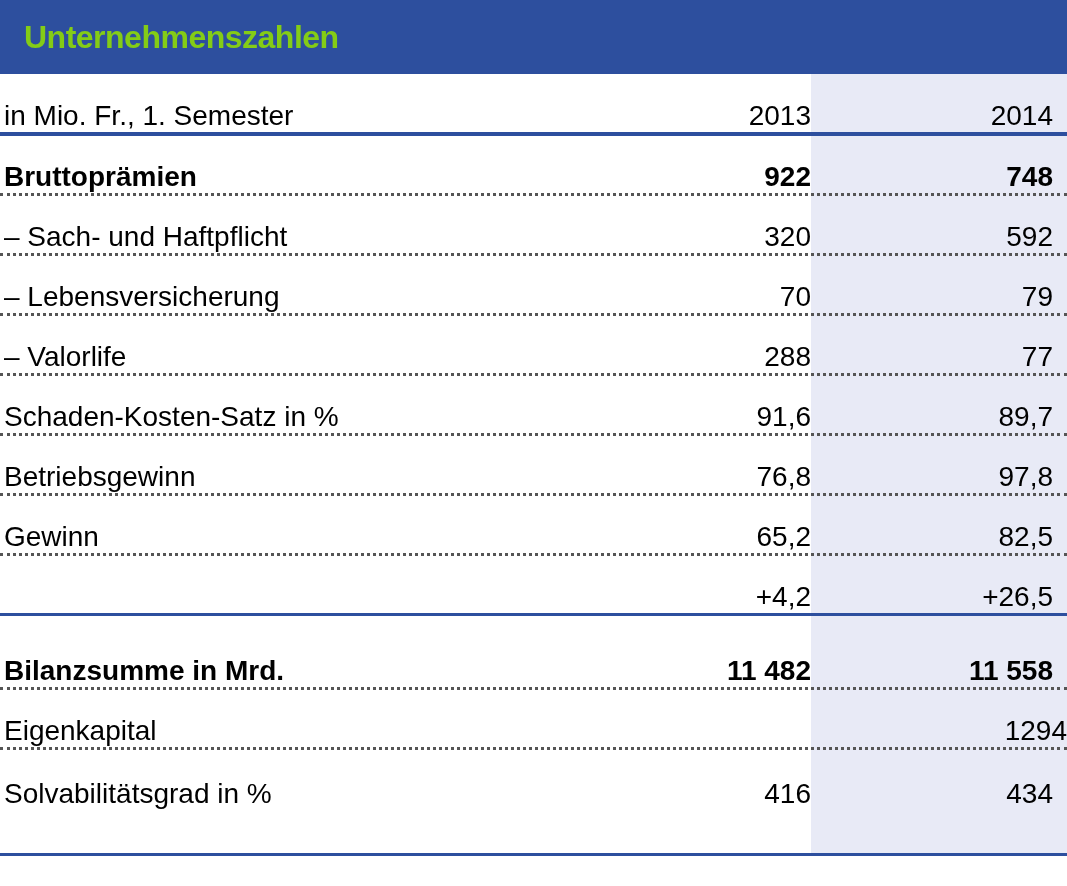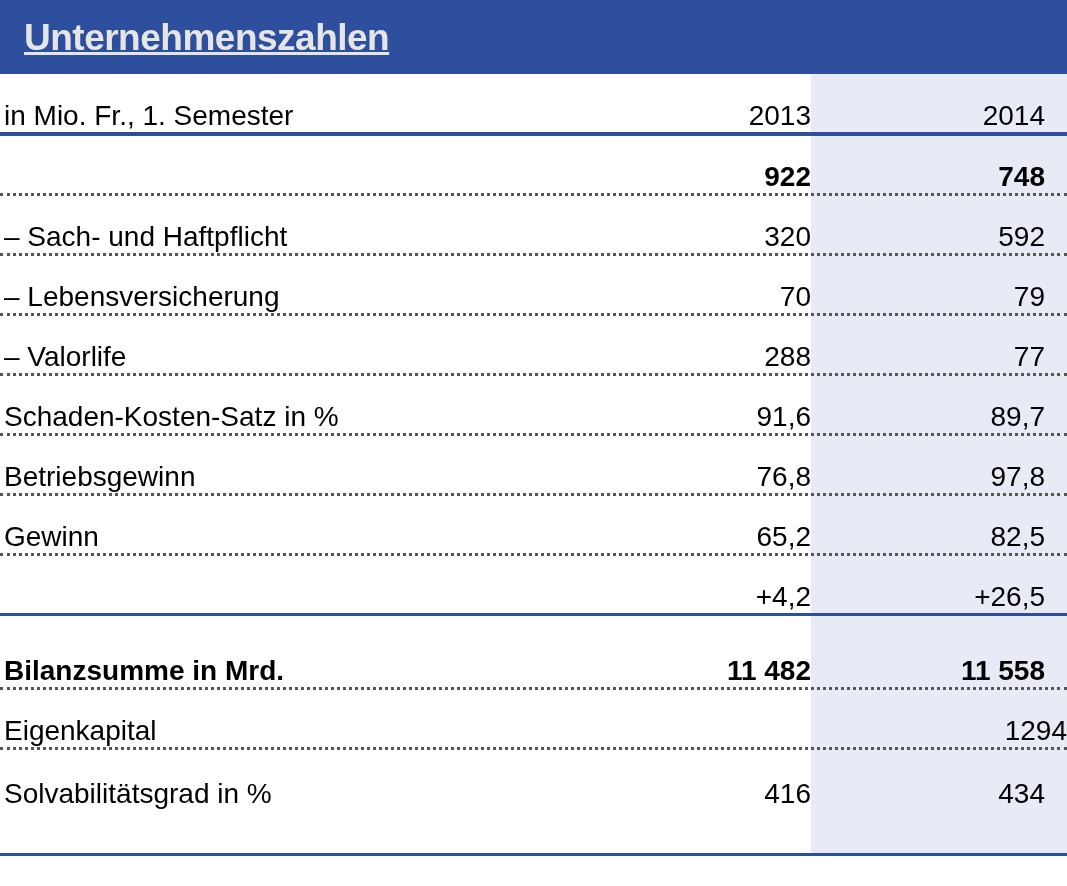--- a/index.html
+++ b/index.html
@@ -22,26 +22,25 @@
   }
   .title-bar {
     background: #2d4f9e;
     height: 74px;
     display: flex;
     align-items: center;
     box-sizing: border-box;
     padding-left: 24px;
   }
   .title-bar .title {
-    color: #e5e5e5;
-    font-size: 37px;
+    color: #84cc16;
+    font-size: 32px;
     font-weight: bold;
     letter-spacing: -0.5px;
     line-height: 1;
-    text-decoration: underline;
   }
   
   .band {
     position: absolute;
     left: 811px;
     top: 74px;
     width: 256px;
     bottom: 33px;
     background: #e8eaf6;
     z-index: 0;
@@ -64,21 +63,21 @@
     white-space: nowrap;
     overflow: hidden;
   }
   .row .v1 {
     flex: 1 1 auto;
     text-align: right;
   }
   .row .v2 {
     flex: 0 0 256px;
     text-align: right;
-    padding-right: 22px;
+    padding-right: 14px;
     box-sizing: border-box;
     margin-top: 32px;
   }
   .row.head {
     height: 62px;
     border-bottom: 4px solid #2d4f9e;
   }
   .row.dotted {
     border-bottom: 3px dotted #555555;
   }
@@ -116,20 +115,21 @@
 
   <div class="rows">
 
     <div class="row head">
       <div class="label">in Mio. Fr., 1. Semester</div>
       <div class="v1">2013</div>
       <div class="v2">2014</div>
     </div>
 
     <div class="row dotted bold">
+      <div class="label">Bruttoprämien</div>
       <div class="v1">922</div>
       <div class="v2">748</div>
     </div>
 
     <div class="row dotted">
       <div class="label">– Sach- und Haftpflicht</div>
       <div class="v1">320</div>
       <div class="v2">592</div>
     </div>
 

